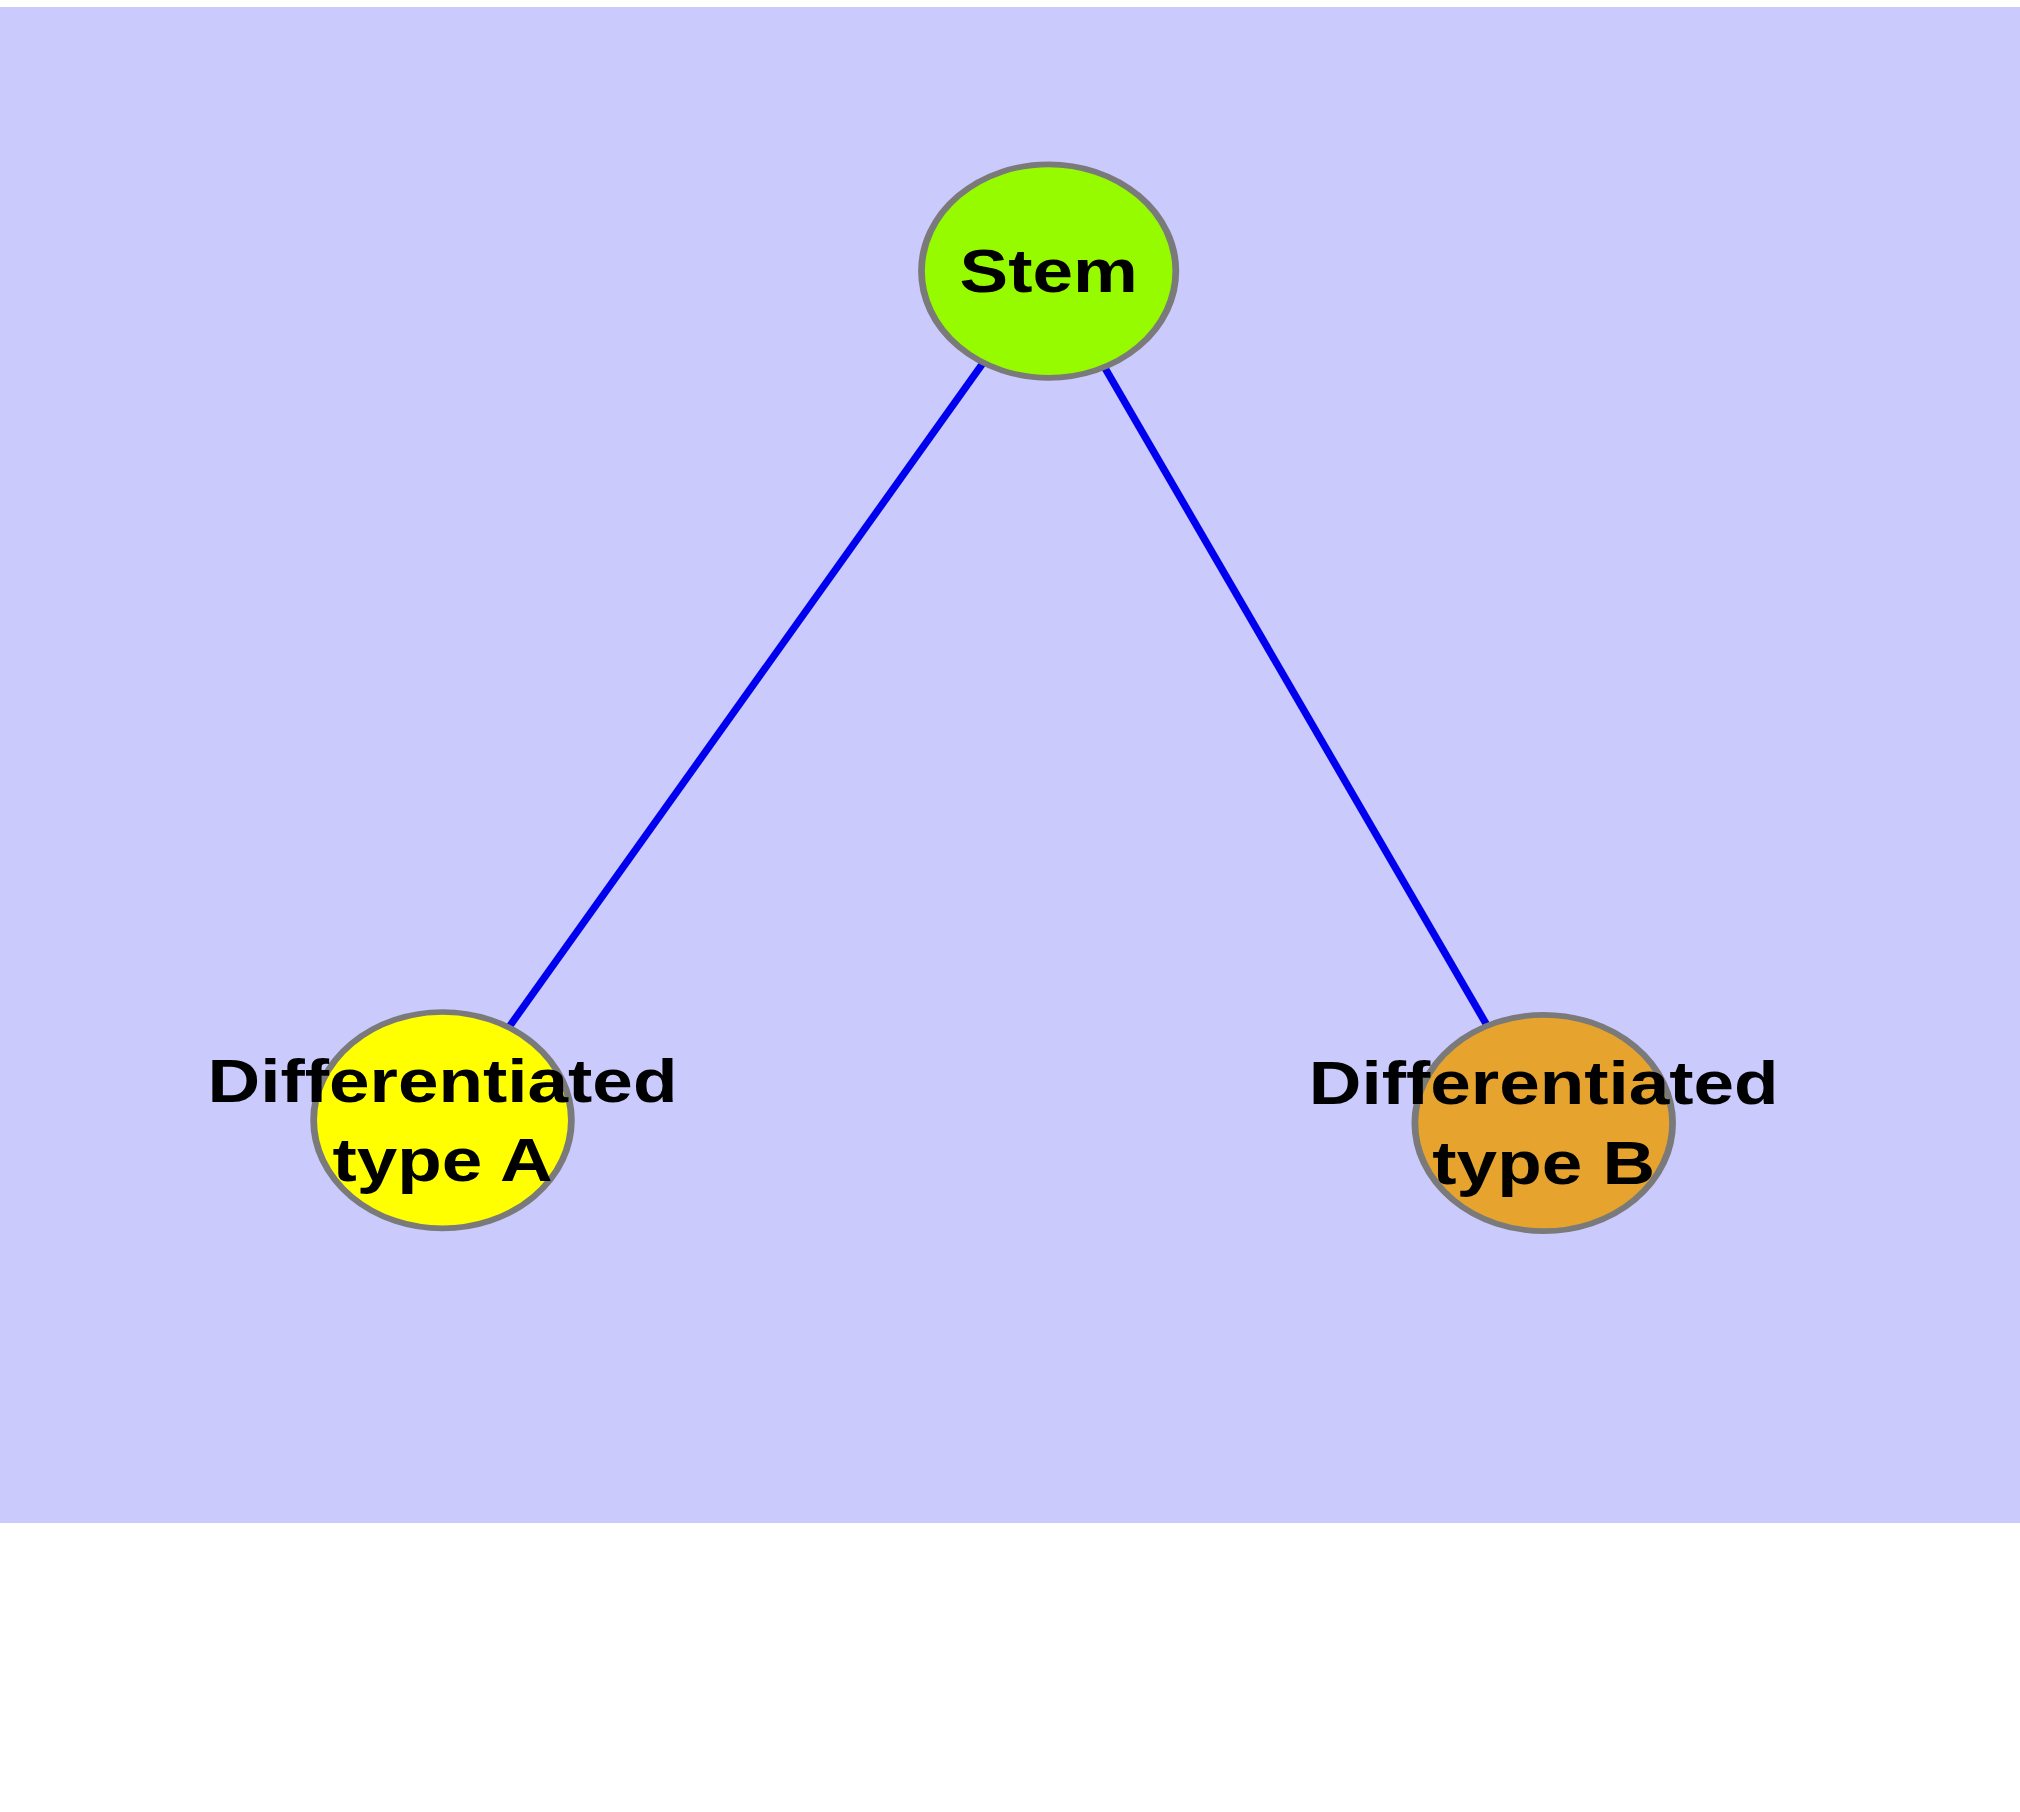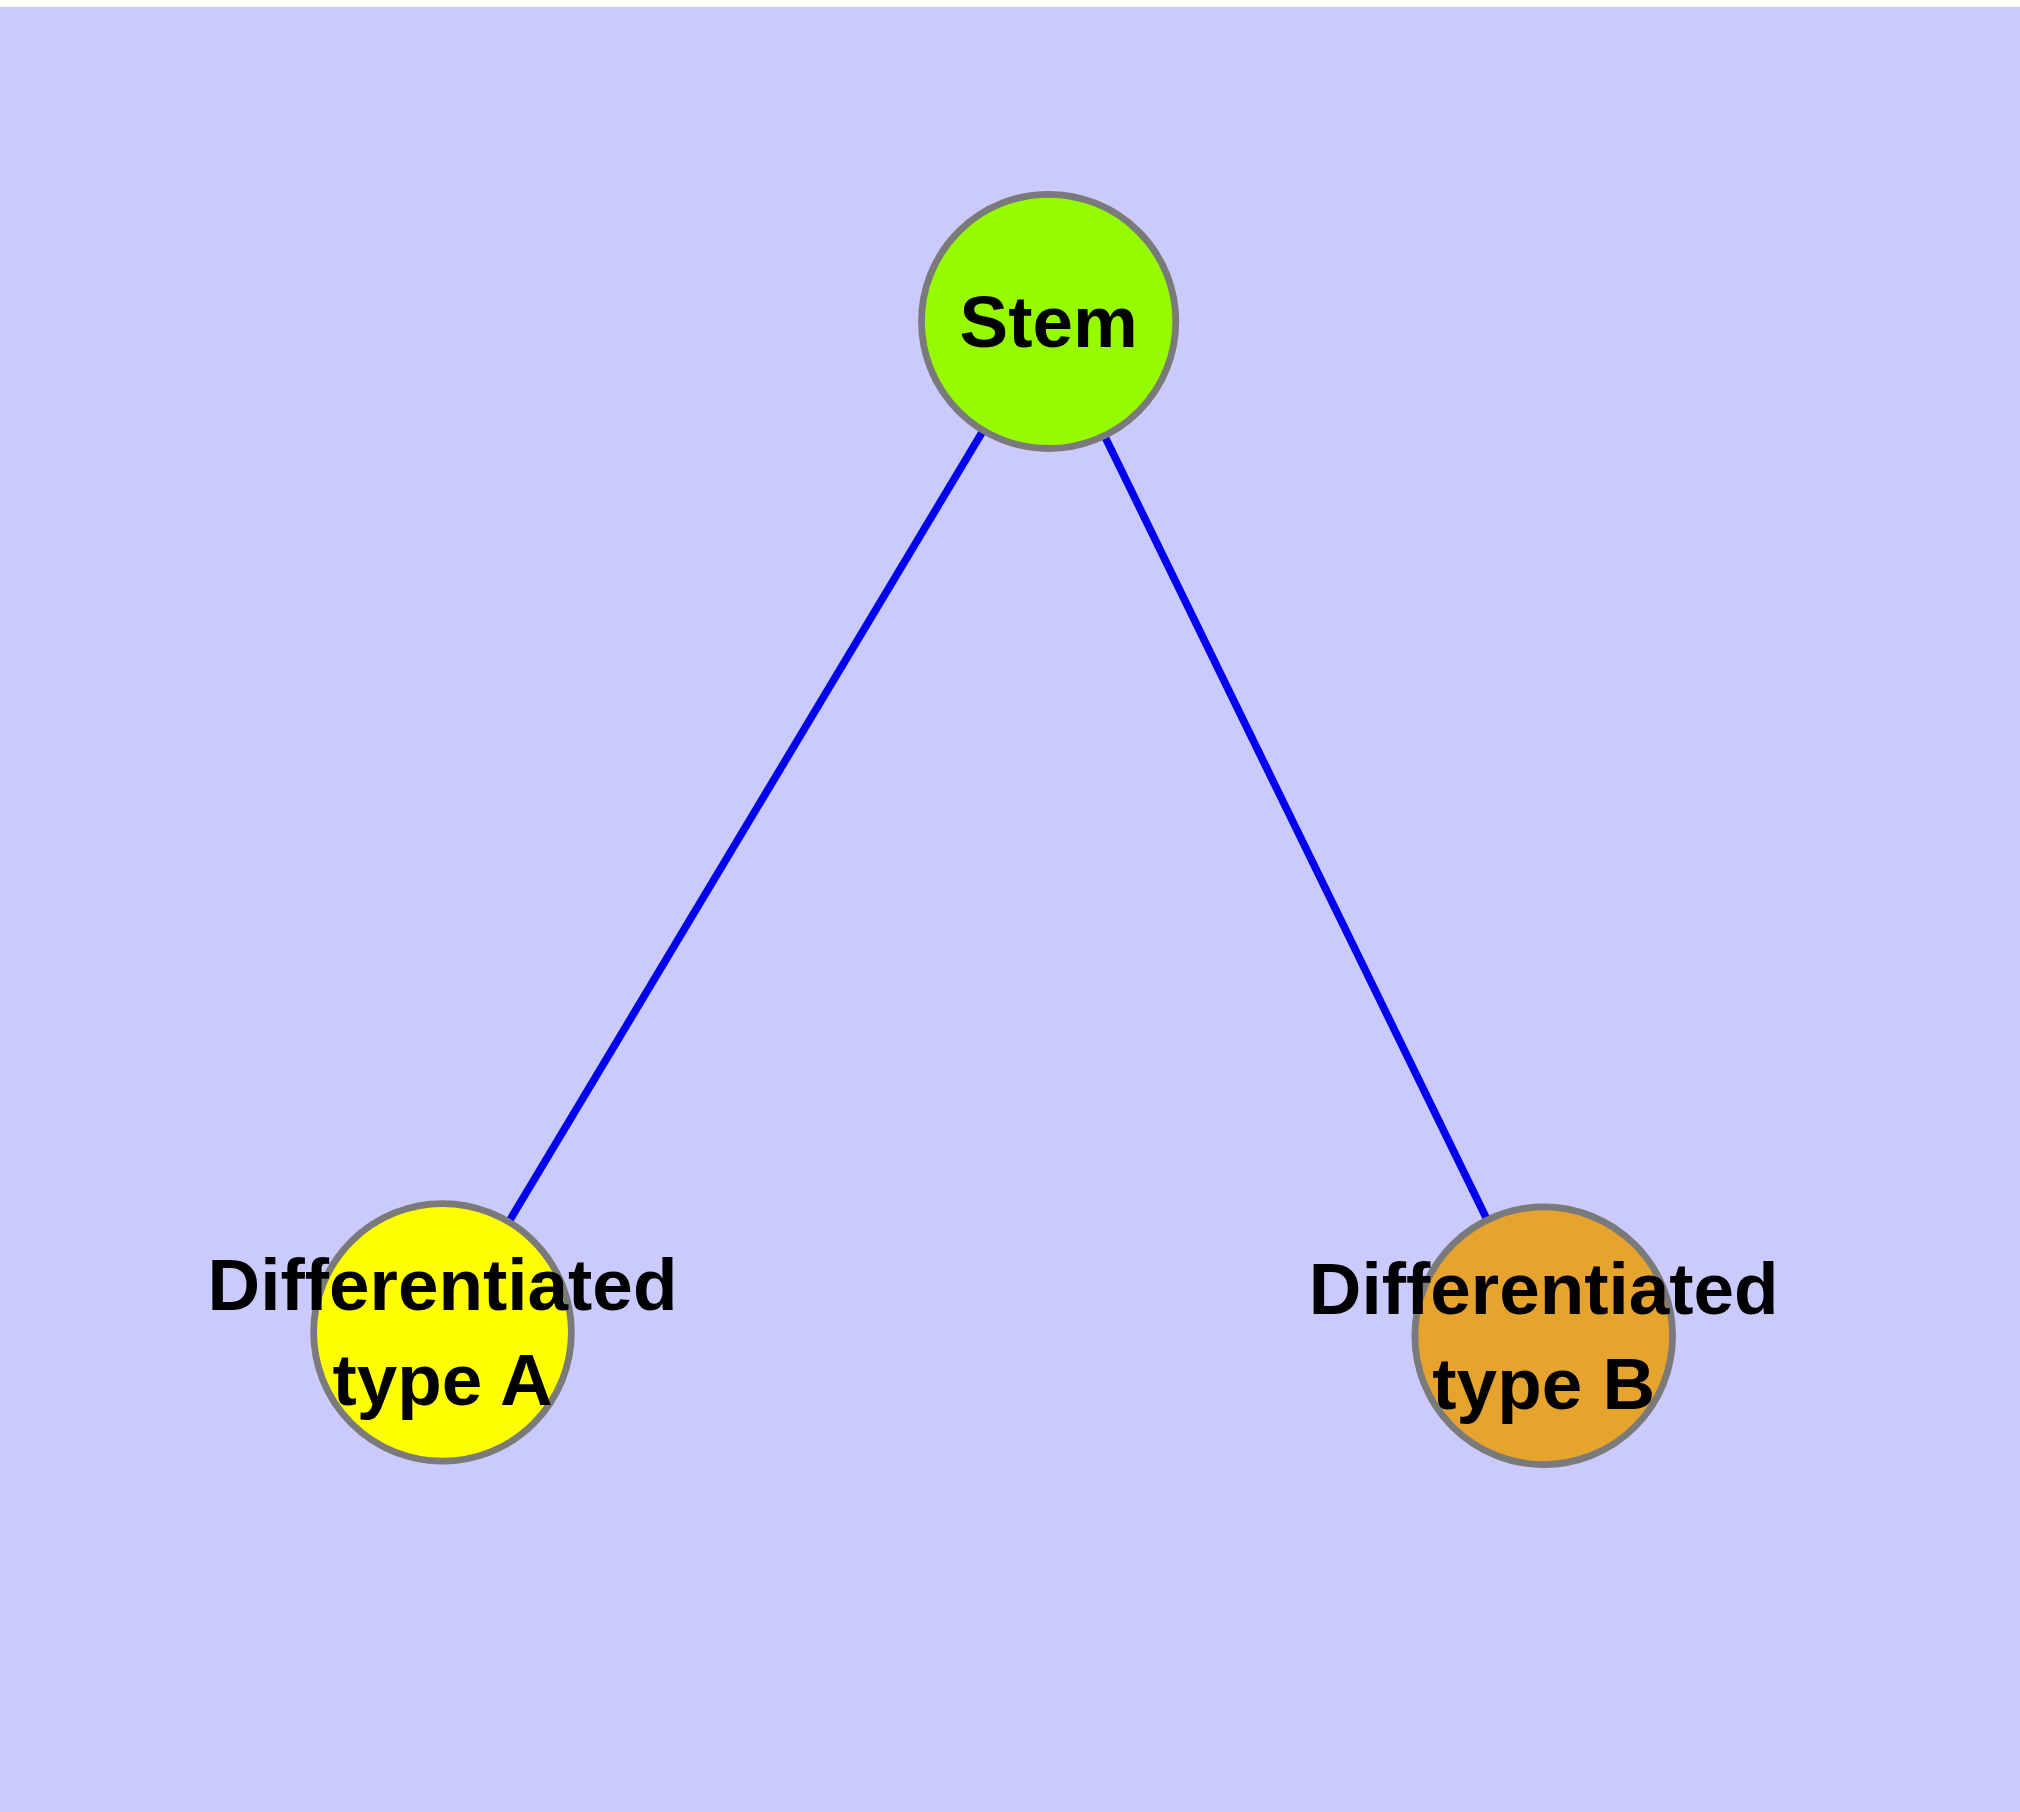--- a/index.html
+++ b/index.html
@@ -9,21 +9,21 @@
     height: 1812px;
     background: #ffffff;
     overflow: hidden;
     font-family: "Liberation Sans", sans-serif;
   }
   .canvas {
     position: absolute;
     top: 6.8px;
     left: 0;
     width: 2021px;
-    height: 1805px;
+    height: 1516px;
   }
   svg { display: block; width: 100%; height: 100%; }
   .node-label {
     font-family: "Liberation Sans", sans-serif;
     font-weight: bold;
     text-anchor: middle;
   }
 </style>
 </head>
 <body>

